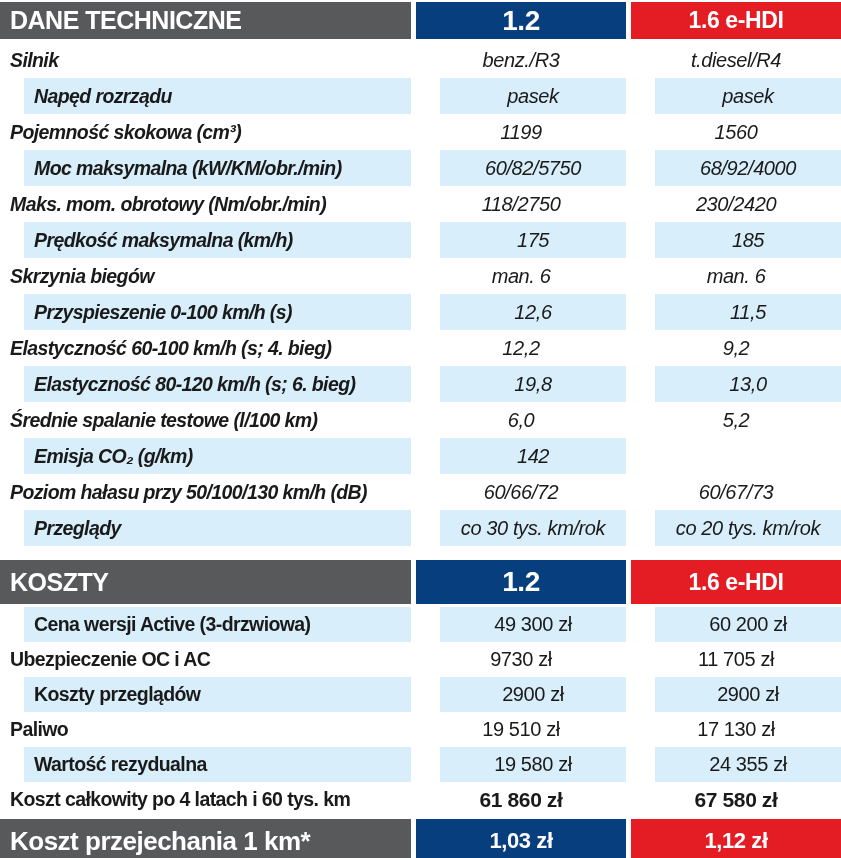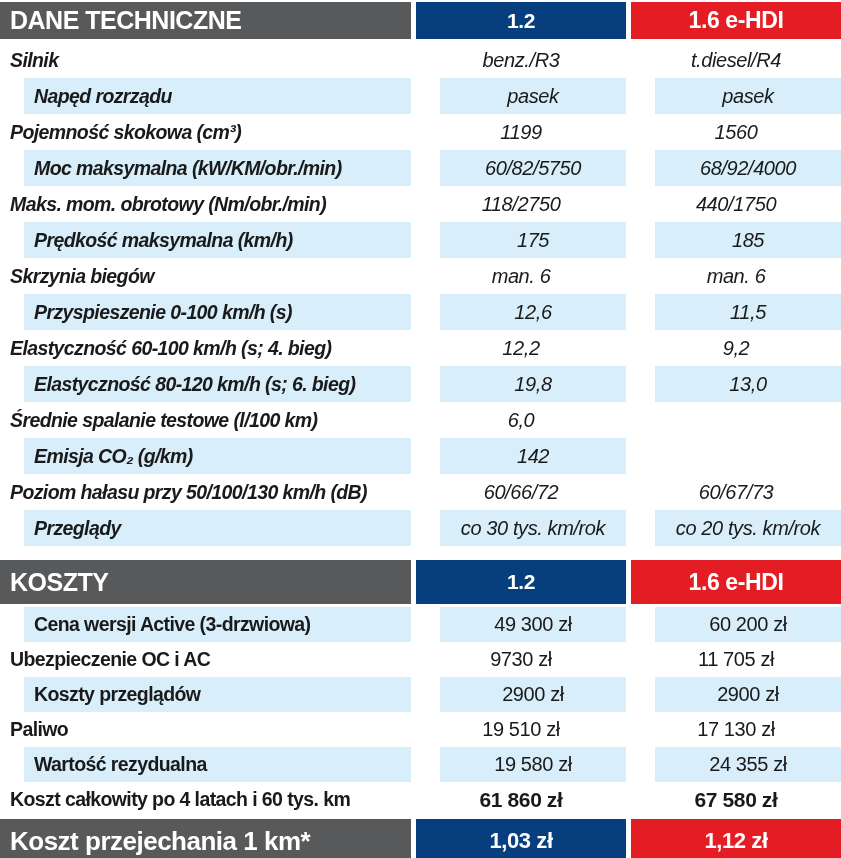--- a/index.html
+++ b/index.html
@@ -9,21 +9,21 @@
   .hdr2{height:44px;margin-bottom:3px;}
   .r1{height:36px;font-style:italic;}
   .r2{height:35px;}
   .ftr{height:44px;margin-top:2px;}
   .cell{display:flex;align-items:center;overflow:hidden;}
   .label{justify-content:flex-start;padding-left:10px;font-weight:700;font-size:19.5px;letter-spacing:-0.6px;white-space:nowrap;}
   .val{justify-content:center;font-size:20px;font-weight:400;letter-spacing:-0.4px;white-space:nowrap;}
   .br .cell{background:#d8eefa;margin-left:24px;}
   .wr .cell{background:#ffffff;}
   .gray{background:#58595b !important;color:#ffffff;font-weight:700;font-size:25px;letter-spacing:-0.5px;}
-  .navy{background:#073e7d !important;color:#ffffff;font-weight:700;font-size:21px;}
+  .navy{background:#073e7d !important;color:#ffffff;font-weight:700;font-size:28px;}
   .red{background:#e41d25 !important;color:#ffffff;font-weight:700;font-size:23px;}
   .totals .val{font-weight:700;font-size:21px;}
   .gap{height:14px;background:#ffffff;}
   .ftr .label{font-size:26px;}
   .ftr .val{font-weight:700;font-size:22px;}
 </style>
 </head>
 <body>
 
 <div class="table">
@@ -50,21 +50,21 @@
       <div class="cell val">1560</div>
     </div>
   <div class="row r1 br">
       <div class="cell label">Moc maksymalna (kW/KM/obr./min)</div>
       <div class="cell val">60/82/5750</div>
       <div class="cell val">68/92/4000</div>
     </div>
   <div class="row r1 wr">
       <div class="cell label">Maks. mom. obrotowy (Nm/obr./min)</div>
       <div class="cell val">118/2750</div>
-      <div class="cell val">440/1750</div>
+      <div class="cell val">230/2420</div>
     </div>
   <div class="row r1 br">
       <div class="cell label">Prędkość maksymalna (km/h)</div>
       <div class="cell val">175</div>
       <div class="cell val">185</div>
     </div>
   <div class="row r1 wr">
       <div class="cell label">Skrzynia biegów</div>
       <div class="cell val">man. 6</div>
       <div class="cell val">man. 6</div>
@@ -80,20 +80,21 @@
       <div class="cell val">9,2</div>
     </div>
   <div class="row r1 br">
       <div class="cell label">Elastyczność 80-120 km/h (s; 6. bieg)</div>
       <div class="cell val">19,8</div>
       <div class="cell val">13,0</div>
     </div>
   <div class="row r1 wr">
       <div class="cell label">Średnie spalanie testowe (l/100 km)</div>
       <div class="cell val">6,0</div>
+      <div class="cell val">5,2</div>
     </div>
   <div class="row r1 br">
       <div class="cell label">Emisja CO₂ (g/km)</div>
       <div class="cell val">142</div>
     </div>
   <div class="row r1 wr">
       <div class="cell label">Poziom hałasu przy 50/100/130 km/h (dB)</div>
       <div class="cell val">60/66/72</div>
       <div class="cell val">60/67/73</div>
     </div>

